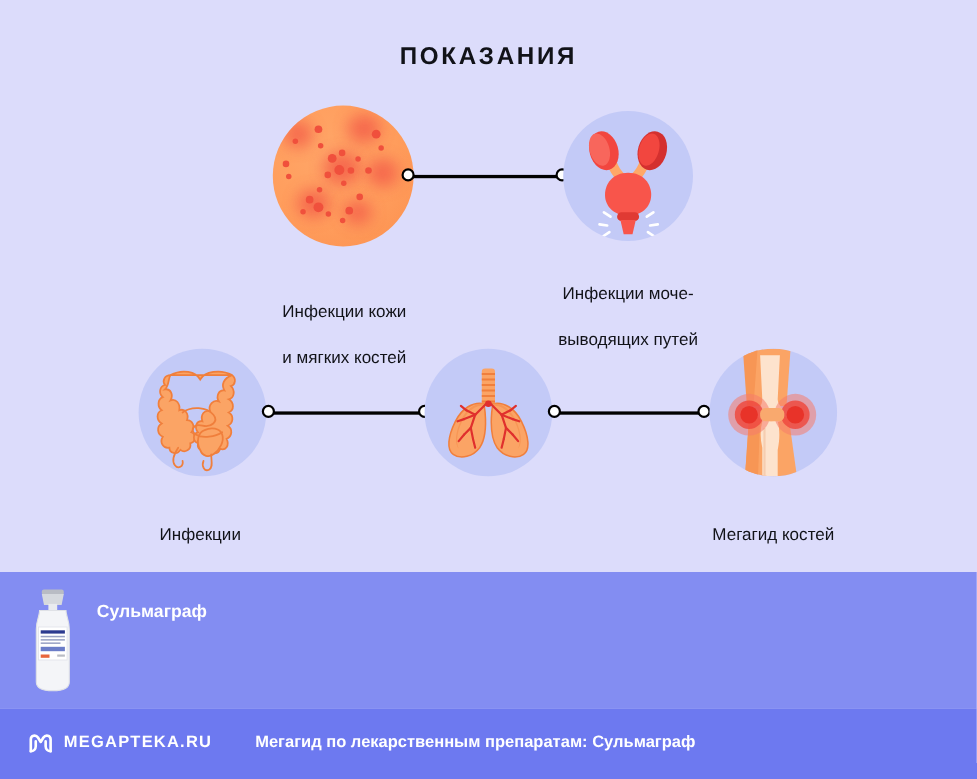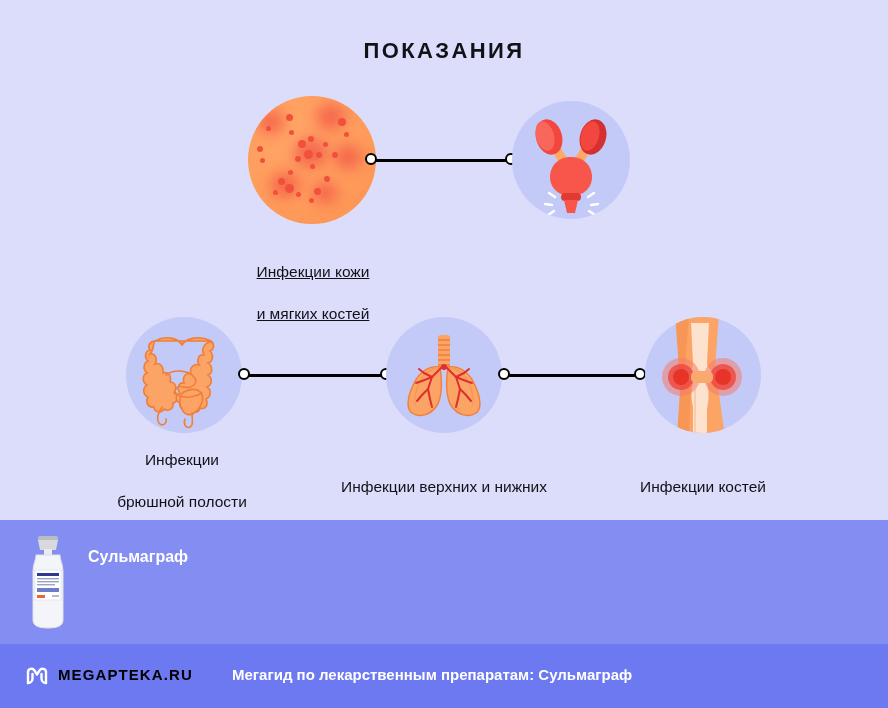--- a/index.html
+++ b/index.html
@@ -156,21 +156,21 @@
     width: 26px;
     height: 26px;
   }
   .footer-brand {
     position: absolute;
     left: 58px;
     top: 22px;
     font-size: 15px;
     font-weight: bold;
     letter-spacing: 1.1px;
-    color: #000000;
+    color: #ffffff;
   }
   .footer-caption {
     position: absolute;
     left: 232px;
     top: 22px;
     font-size: 15px;
     font-weight: bold;
     color: #ffffff;
   }
 </style>
@@ -209,21 +209,21 @@
         <div class="spot" style="left:25px;  top:94px;  width:5px;  height:5px;"></div>
         <div class="spot" style="left:37px;  top:88px;  width:9px;  height:9px;"></div>
         <div class="spot" style="left:48px;  top:96px;  width:5px;  height:5px;"></div>
         <div class="spot" style="left:66px;  top:92px;  width:7px;  height:7px;"></div>
         <div class="spot" style="left:61px;  top:102px; width:5px;  height:5px;"></div>
         <div class="spot" style="left:76px;  top:80px;  width:6px;  height:6px;"></div>
         <div class="spot" style="left:96px;  top:36px;  width:5px;  height:5px;"></div>
         <div class="spot" style="left:90px;  top:22px;  width:8px;  height:8px;"></div>
       </div>
     </div>
-    <div class="caption" style="left:213px; top:240px; width:200px;text-decoration:underline;">
+    <div class="caption" style="left:213px; top:252px; width:200px;">
       <span>Инфекции кожи</span><br>
       <span>и мягких костей</span>
     </div>
 
     <div class="conn" style="left:365px; top:153px; width:152px;">
       <div class="bar"></div>
       <div class="dot a"></div>
       <div class="dot b"></div>
     </div>
 
@@ -246,20 +246,24 @@
           <g stroke="#ffffff" stroke-width="2.4" stroke-linecap="round">
             <line x1="43" y1="96" x2="37" y2="92"></line>
             <line x1="40" y1="104" x2="33" y2="103"></line>
             <line x1="42" y1="110" x2="36" y2="114"></line>
             <line x1="76" y1="96" x2="82" y2="92"></line>
             <line x1="79" y1="104" x2="86" y2="103"></line>
             <line x1="77" y1="110" x2="83" y2="114"></line>
           </g>
         </svg>
       </div>
+    </div>
+    <div class="caption" style="left:481px; top:236px; width:180px;">
+      <span>Инфекции моче-</span><br>
+      <span>выводящих путей</span>
     </div>
 
     <div class="node" style="left:126px; top:317px;">
       <div class="circle lav" style="left:0; top:0; width:116px; height:116px;">
         <svg viewBox="0 0 116 116" width="116" height="116">
           <g fill="#fba465" stroke="#f07f3c" stroke-width="1.6">
             <path d="M29 24 C24 24, 21 29, 24 33 C19 34, 18 41, 22 44 C17 46, 17 53, 21 56
                      C16 58, 16 65, 21 68 C16 71, 17 78, 22 80 C19 85, 22 91, 28 90
                      C28 95, 35 97, 38 92 C42 95, 48 92, 47 86 C52 85, 53 78, 48 76
                      C52 71, 49 65, 44 65 C46 59, 42 54, 37 56 C38 50, 34 45, 29 47
@@ -276,21 +280,21 @@
                      C74 92, 78 84, 76 78 C74 72, 66 71, 60 74 Z"></path>
           </g>
           <g fill="none" stroke="#f07f3c" stroke-width="1.6" stroke-linecap="round">
             <path d="M40 58 C48 52, 62 53, 68 60 C73 66, 66 72, 58 70 C50 68, 46 74, 52 78 C58 82, 70 80, 76 76"></path>
             <path d="M36 90 C32 96, 30 102, 33 106 C36 110, 41 107, 40 102"></path>
             <path d="M66 96 C66 102, 68 108, 64 110 C60 112, 57 107, 59 102"></path>
           </g>
         </svg>
       </div>
     </div>
-    <div class="caption" style="left:84px; top:428px; width:196px;">
+    <div class="caption" style="left:84px; top:455px; width:196px;">
       <span>Инфекции</span><br>
       <span>брюшной полости</span>
     </div>
 
     <div class="conn" style="left:238px; top:368px; width:154px;">
       <div class="bar"></div>
       <div class="dot a"></div>
       <div class="dot b"></div>
     </div>
 
@@ -336,24 +340,20 @@
               <path d="M74 72 L72 82"></path>
             <path d="M78 56 L83 52"></path>
               <path d="M80 64 L86 66"></path>
             <path d="M80 78 L85 84"></path>
               <path d="M72 82 L70 90"></path>
           </g>
           <circle cx="58" cy="50" r="3" fill="#e0302d"></circle>
         </svg>
       </div>
     </div>
-    <div class="caption" style="left:300px; top:455px; width:288px;">
-      <span>Инфекции верхних и нижних</span><br>
-      <span>дыхательных путей</span>
-    </div>
 
     <div class="conn" style="left:498px; top:368px; width:148px;">
       <div class="bar"></div>
       <div class="dot a"></div>
       <div class="dot b"></div>
     </div>
 
     <div class="node" style="left:645px; top:317px;">
       <div class="circle lav" style="left:0; top:0; width:116px; height:116px;">
         <svg viewBox="0 0 116 116" width="116" height="116">
@@ -374,21 +374,21 @@
           <circle cx="36" cy="60" r="13" fill="#ef4a3f" opacity=".85"></circle>
           <circle cx="36" cy="60" r="8" fill="#e83329"></circle>
           <circle cx="78" cy="60" r="19" fill="#f57b6b" opacity=".55"></circle>
           <circle cx="78" cy="60" r="13" fill="#ef4a3f" opacity=".85"></circle>
           <circle cx="78" cy="60" r="8" fill="#e83329"></circle>
           <rect x="46" y="54" width="22" height="12" rx="5" fill="#f9a96e"></rect>
         </svg>
       </div>
     </div>
     <div class="caption" style="left:605px; top:455px; width:196px;">
-      <span>Инфекции костей</span><br>
+      <span>Мегагид костей</span><br>
       <span>и суставов</span>
     </div>
 
   </div>
 
   <div class="banner">
     <div class="banner-vial">
       <svg viewBox="0 0 44 96" width="44" height="96">
         <rect x="12" y="2" width="20" height="5" rx="2" fill="#b9bcc4"></rect>
         <path d="M12 6 L32 6 L30 16 L14 16 Z" fill="#d6d9de"></path>

